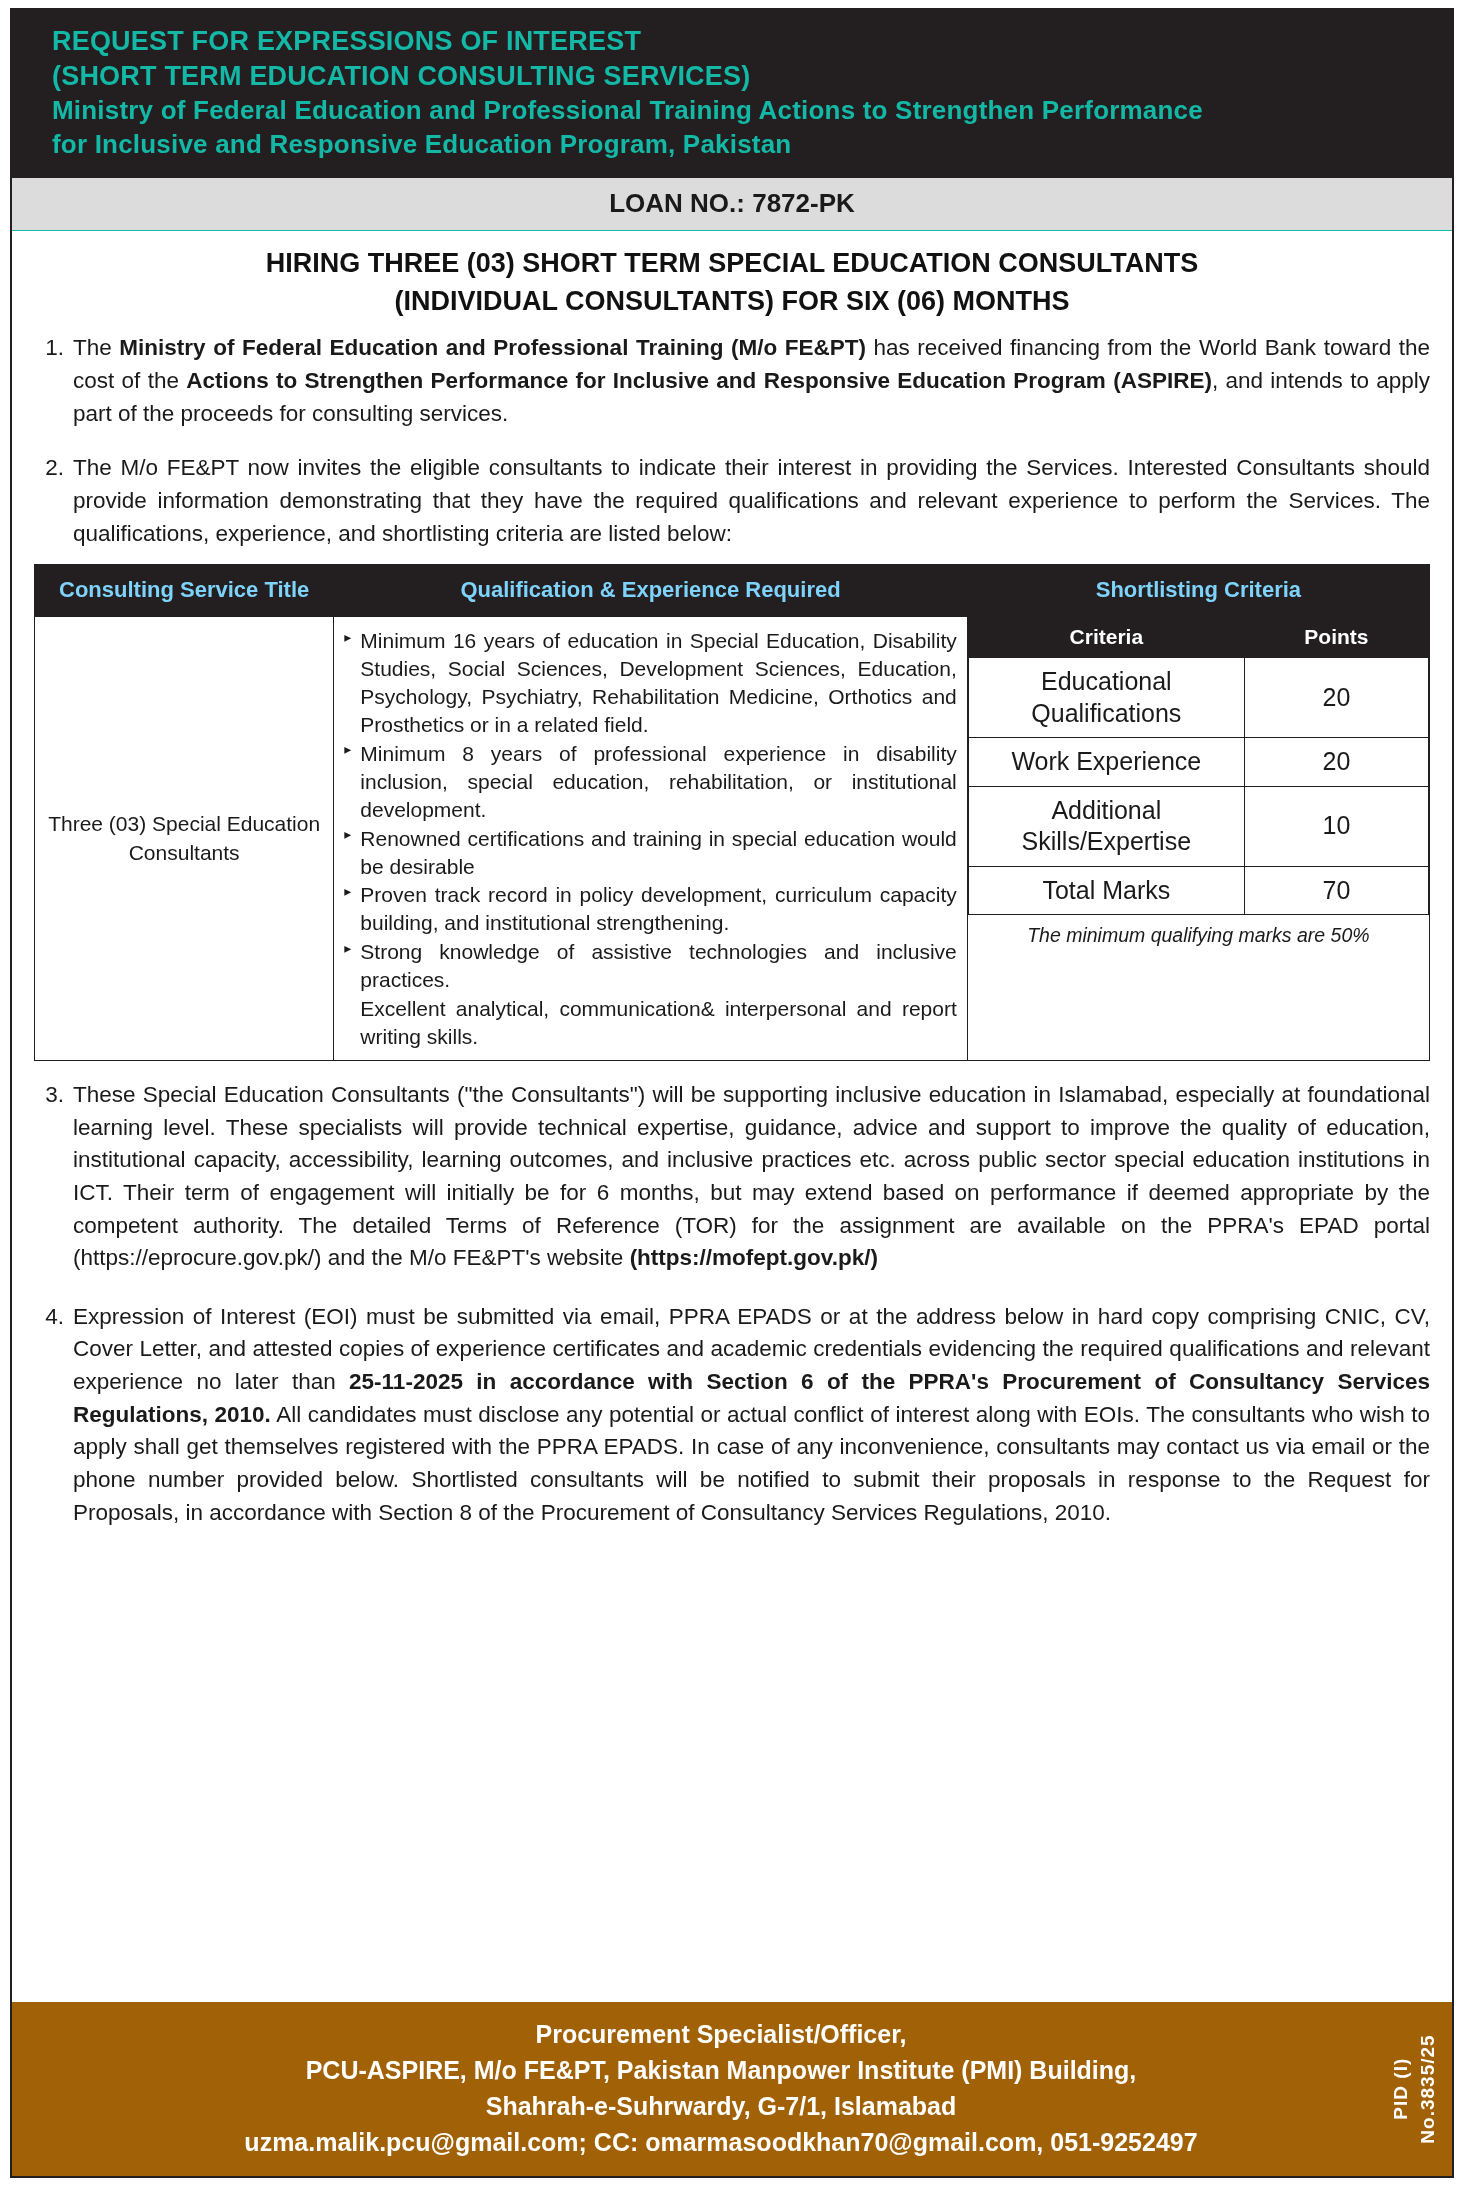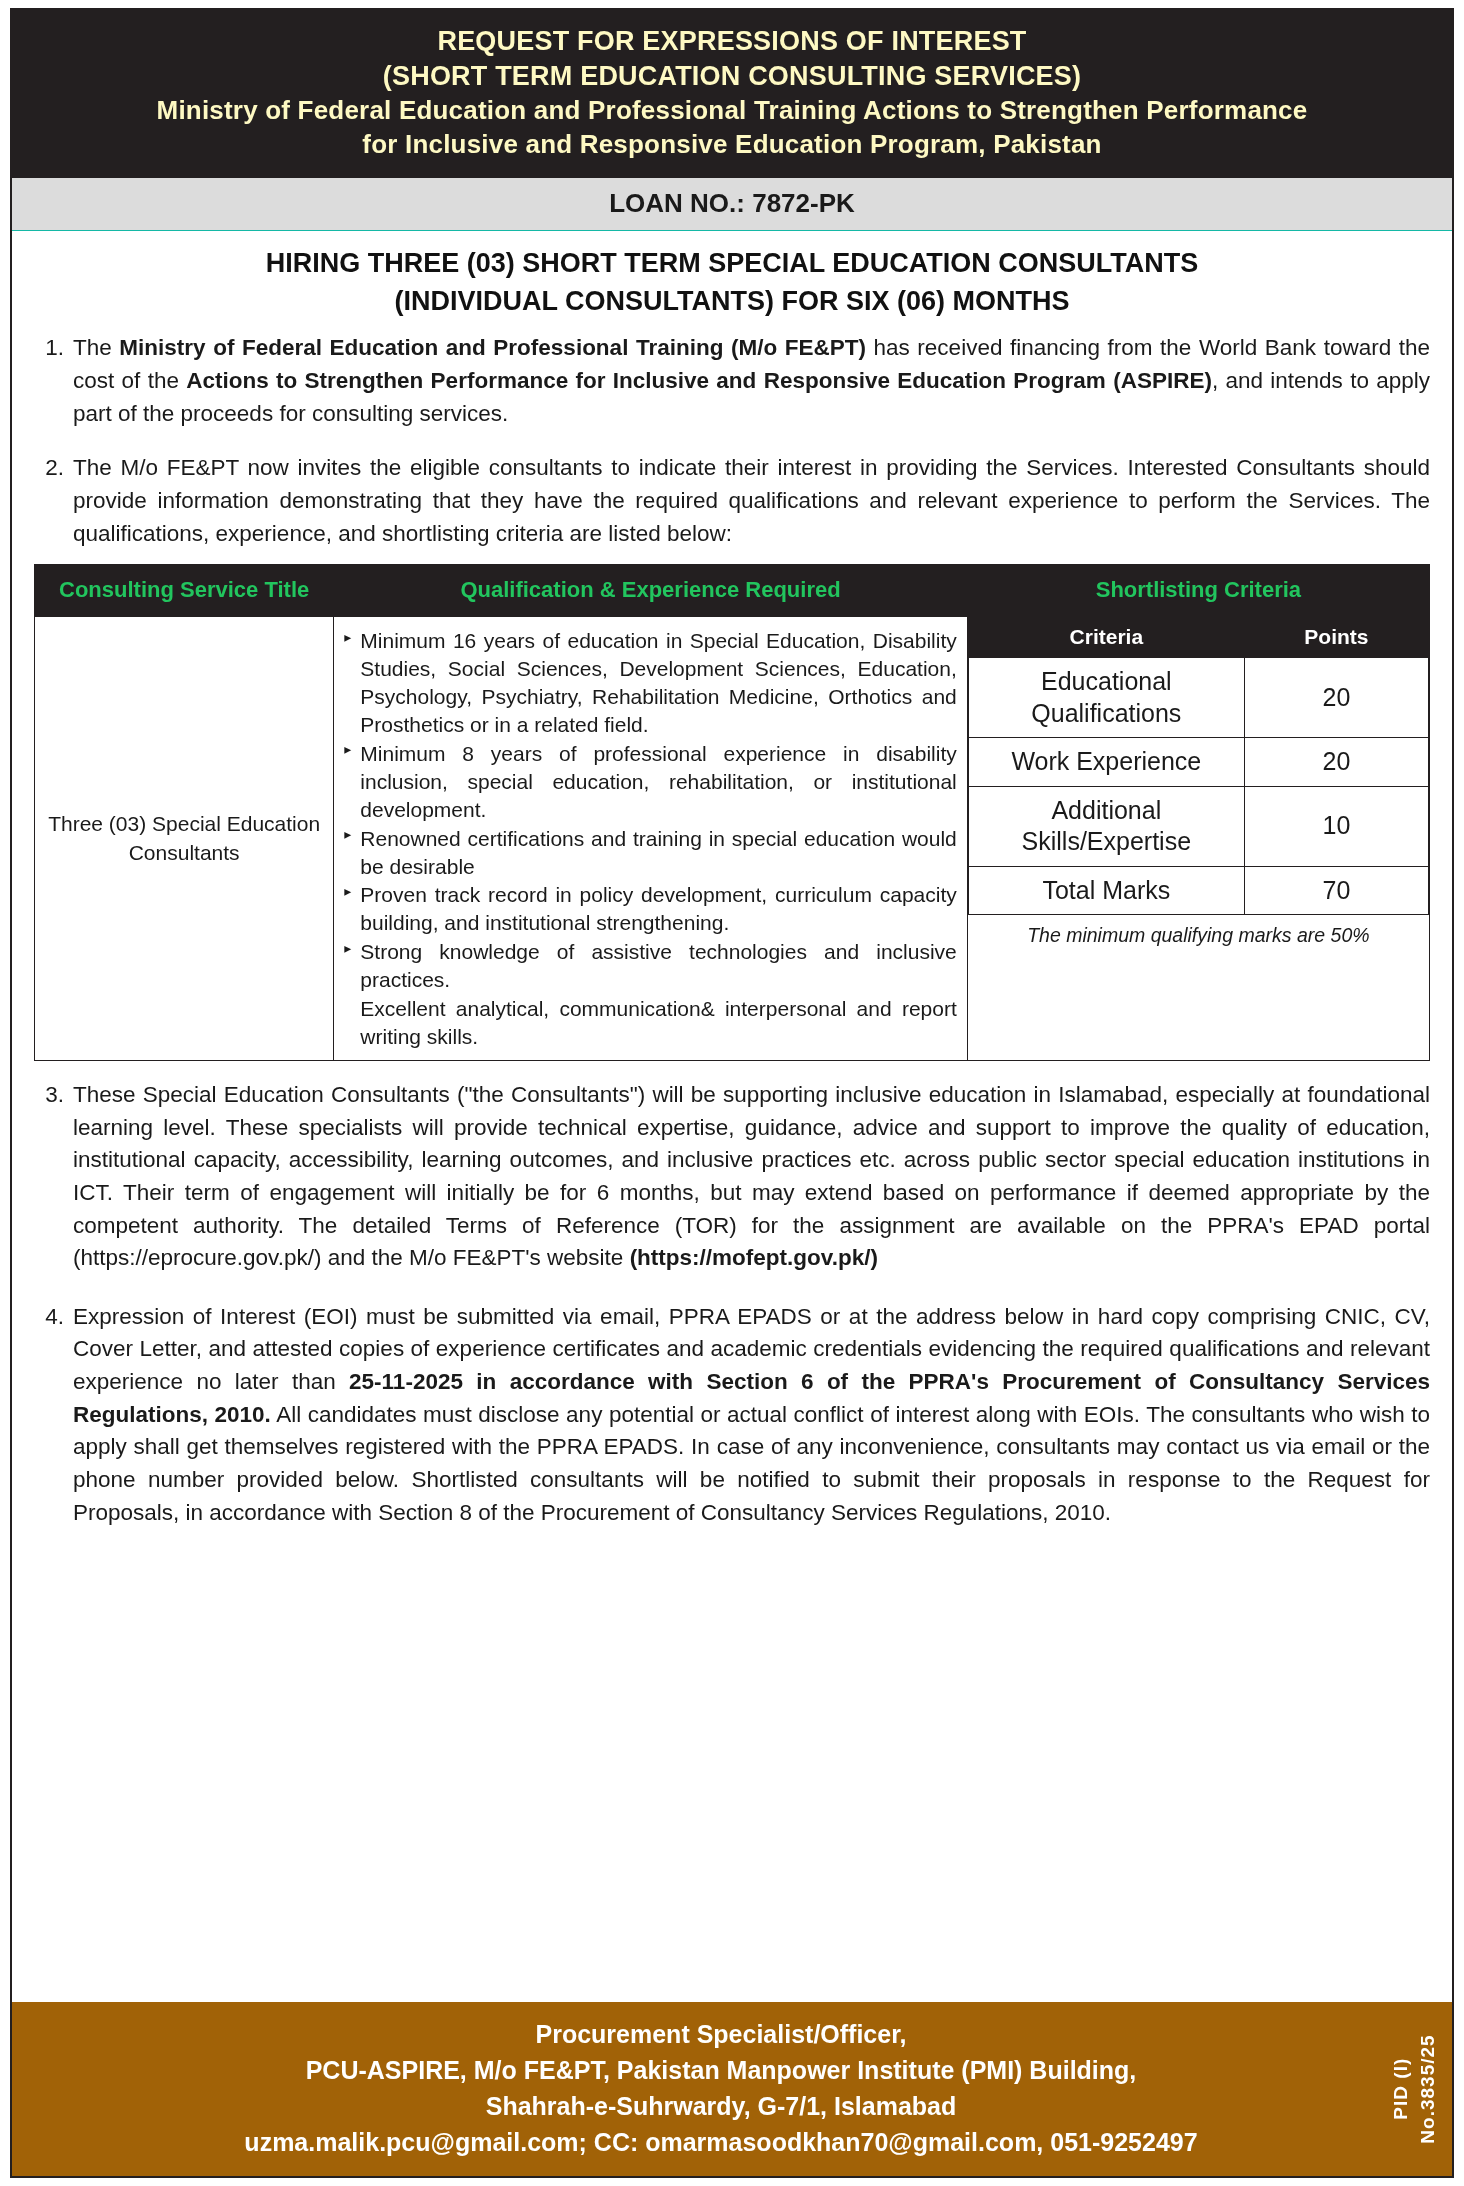--- a/index.html
+++ b/index.html
@@ -28,22 +28,22 @@
     height: 100%;
     box-sizing: border-box;
     position: relative;
     display: flex;
     flex-direction: column;
   }
 
   
   .header-band {
     background: #231f20;
-    color: #fef9c3;
-    text-align: center;
+    color: #14b8a6;
+    text-align: left;
     padding: 14px 40px 16px 40px;
     font-weight: bold;
     letter-spacing: 0.2px;
   }
   .header-line {
     font-size: 27px;
     line-height: 1.30;
     font-weight: bold;
   }
   .header-line.l3,
@@ -103,21 +103,21 @@
 
   
   table.main {
     width: 100%;
     border-collapse: collapse;
     table-layout: fixed;
     margin: 2px 0 6px 0;
   }
   table.main th {
     background: #231f20;
-    color: #22c55e;
+    color: #7dd3fc;
     font-size: 22px;
     font-weight: bold;
     text-align: center;
     padding: 12px 4px 13px 4px;
     border: 1px solid #231f20;
   }
   table.main td {
     border: 1px solid #231f20;
     vertical-align: top;
     padding: 0;

